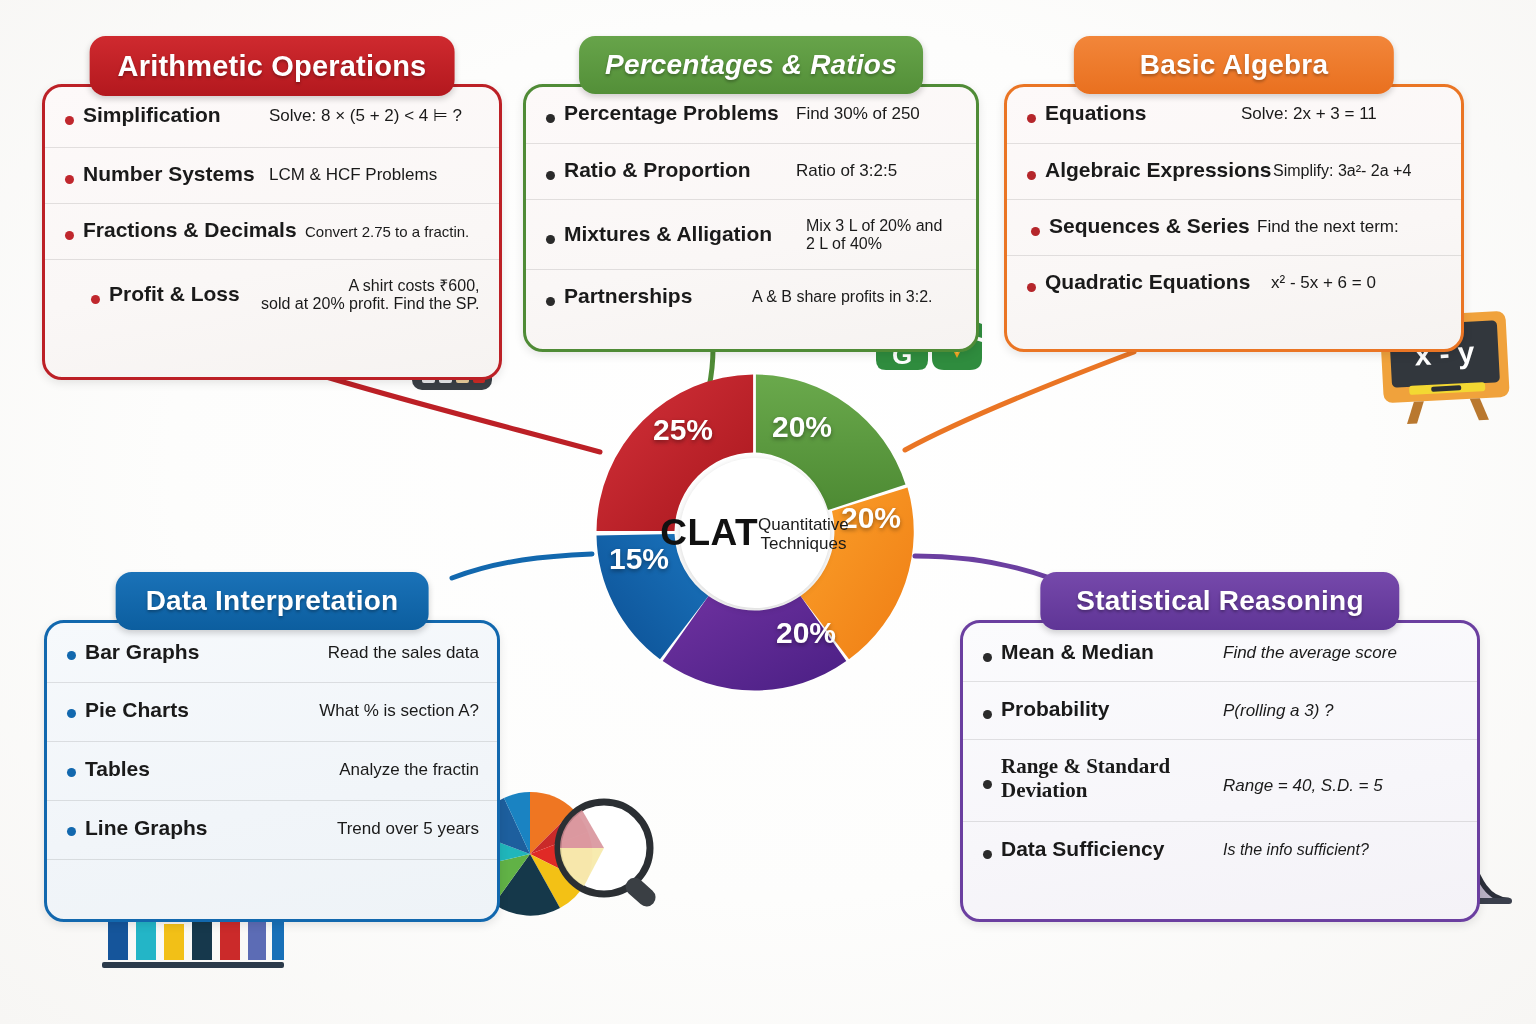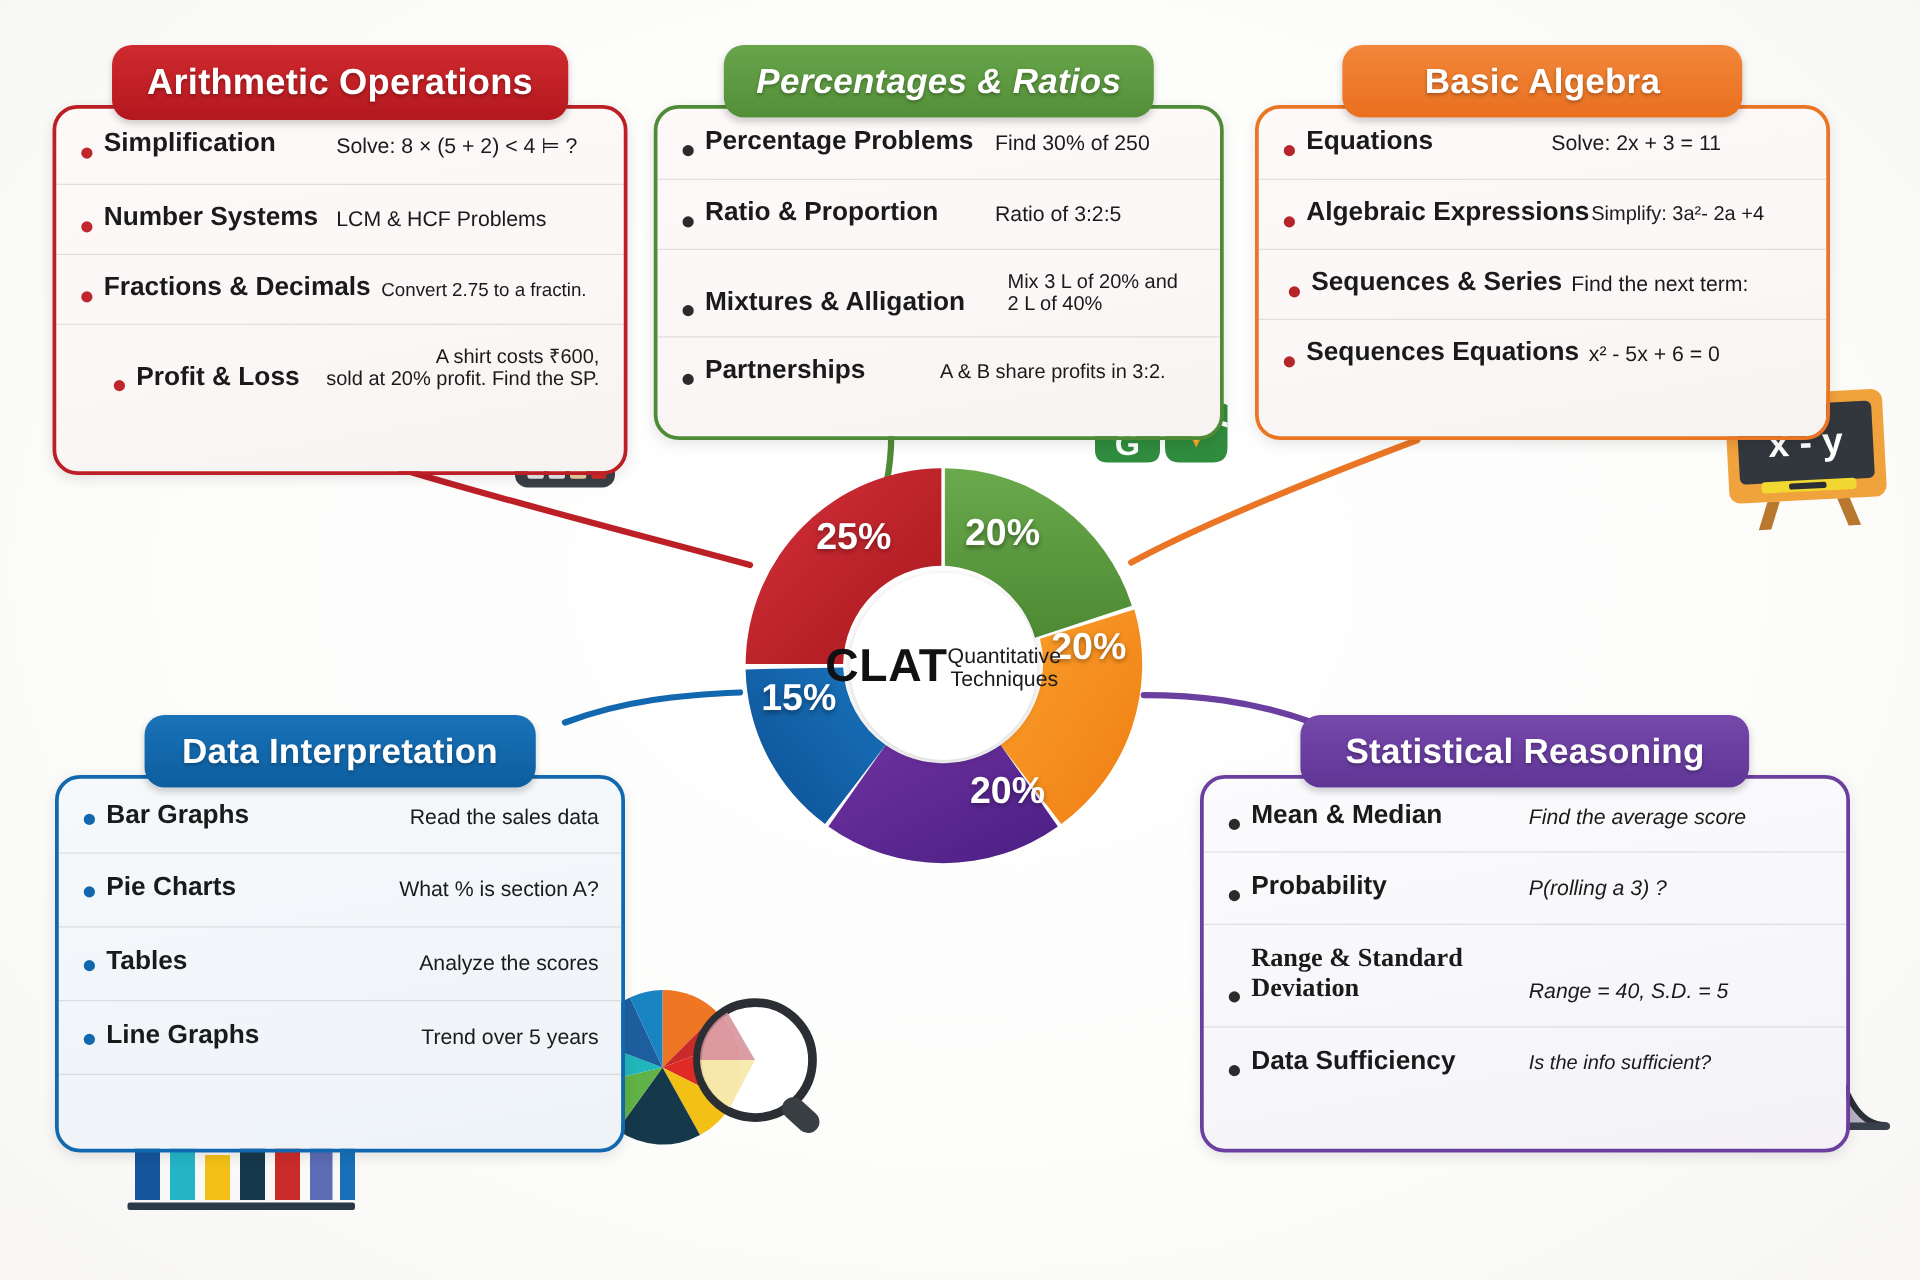--- a/index.html
+++ b/index.html
@@ -51,21 +51,21 @@
     margin-top:11px;margin-right:9px;
   }
   .topic{
     font-weight:bold;color:#1a1a1a;font-size:21px;line-height:1.12;
     white-space:pre-line;
   }
   .ex{
     color:#1a1a1a;font-size:17px;line-height:1.14;white-space:pre-line;
   }
   .ex.it{font-style:italic;}
-  .rowin{display:flex;align-items:flex-end;width:100%;}
+  .rowin{display:flex;align-items:center;width:100%;}
 
   
   .c-red    .hdr{background:linear-gradient(180deg,#cf2a2f 0%,#b3181e 100%);}
   .c-red    .body{border-color:#bc2026;}
   .c-red    .bullet{background:#c0272d;}
   .c-green  .hdr{background:linear-gradient(180deg,#67a44a 0%,#538f38 100%);}
   .c-green  .body{border-color:#4f8b36;}
   .c-green  .bullet{background:#2b2b2b;}
   .c-orange .hdr{background:linear-gradient(180deg,#f2863a 0%,#e9701f 100%);}
   .c-orange .body{border-color:#ea7524;}
@@ -271,21 +271,21 @@
         <div class="row" style="height:56px;padding-top:14px;padding-left:24px;">
           <div class="rowin">
             <span class="bullet"></span>
             <span class="topic" style="width:208px;">Sequences &amp; Series</span>
             <span class="ex" style="margin-top:2px;">Find the next term:</span>
           </div>
         </div>
         <div class="row" style="height:58px;padding-top:14px;">
           <div class="rowin">
             <span class="bullet"></span>
-            <span class="topic" style="width:226px;">Sequences Equations</span>
+            <span class="topic" style="width:226px;">Quadratic Equations</span>
             <span class="ex" style="margin-top:2px;">x² - 5x + 6 = 0</span>
           </div>
         </div>
       </div>
     </div>
   </div>
 
   <div class="card c-blue" style="left:44px;top:572px;width:456px;height:344px;">
     <div class="hdr" style="height:58px;padding:0 30px;font-size:28px;top:0;">
       <span>Data Interpretation</span>
@@ -309,21 +309,21 @@
             </span>
             <span class="ex" style="margin-top:2px;">What % is section A?</span>
           </div>
         </div>
         <div class="row" style="height:59px;padding-top:15px;">
           <div class="rowin" style="justify-content:space-between;">
             <span style="display:flex;">
               <span class="bullet"></span>
               <span class="topic">Tables</span>
             </span>
-            <span class="ex" style="margin-top:2px;">Analyze the scores</span>
+            <span class="ex" style="margin-top:2px;">Analyze the fractin</span>
           </div>
         </div>
         <div class="row" style="height:59px;padding-top:15px;">
           <div class="rowin" style="justify-content:space-between;">
             <span style="display:flex;">
               <span class="bullet"></span>
               <span class="topic">Line Graphs</span>
             </span>
             <span class="ex" style="margin-top:2px;">Trend over 5 years</span>
           </div>

